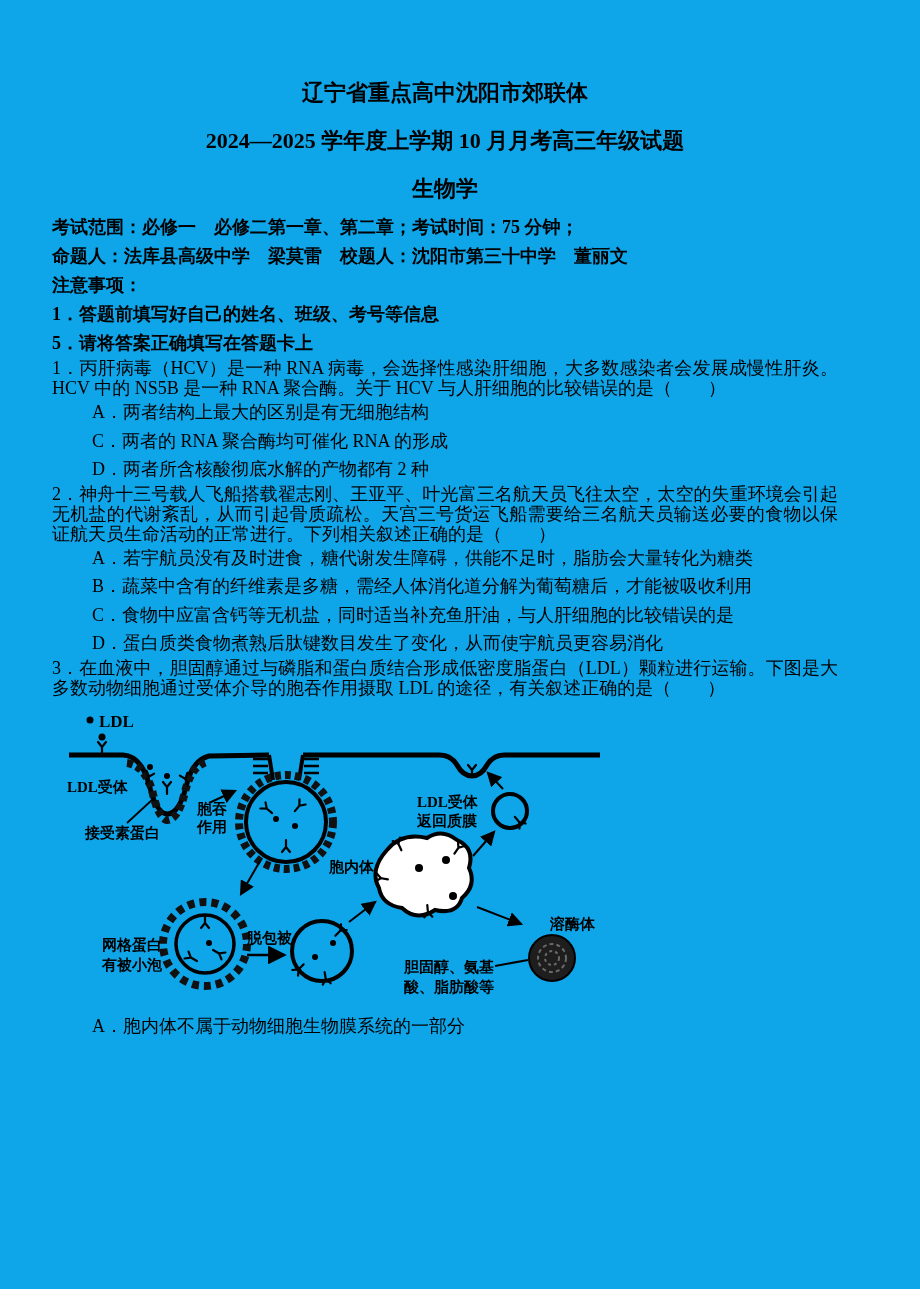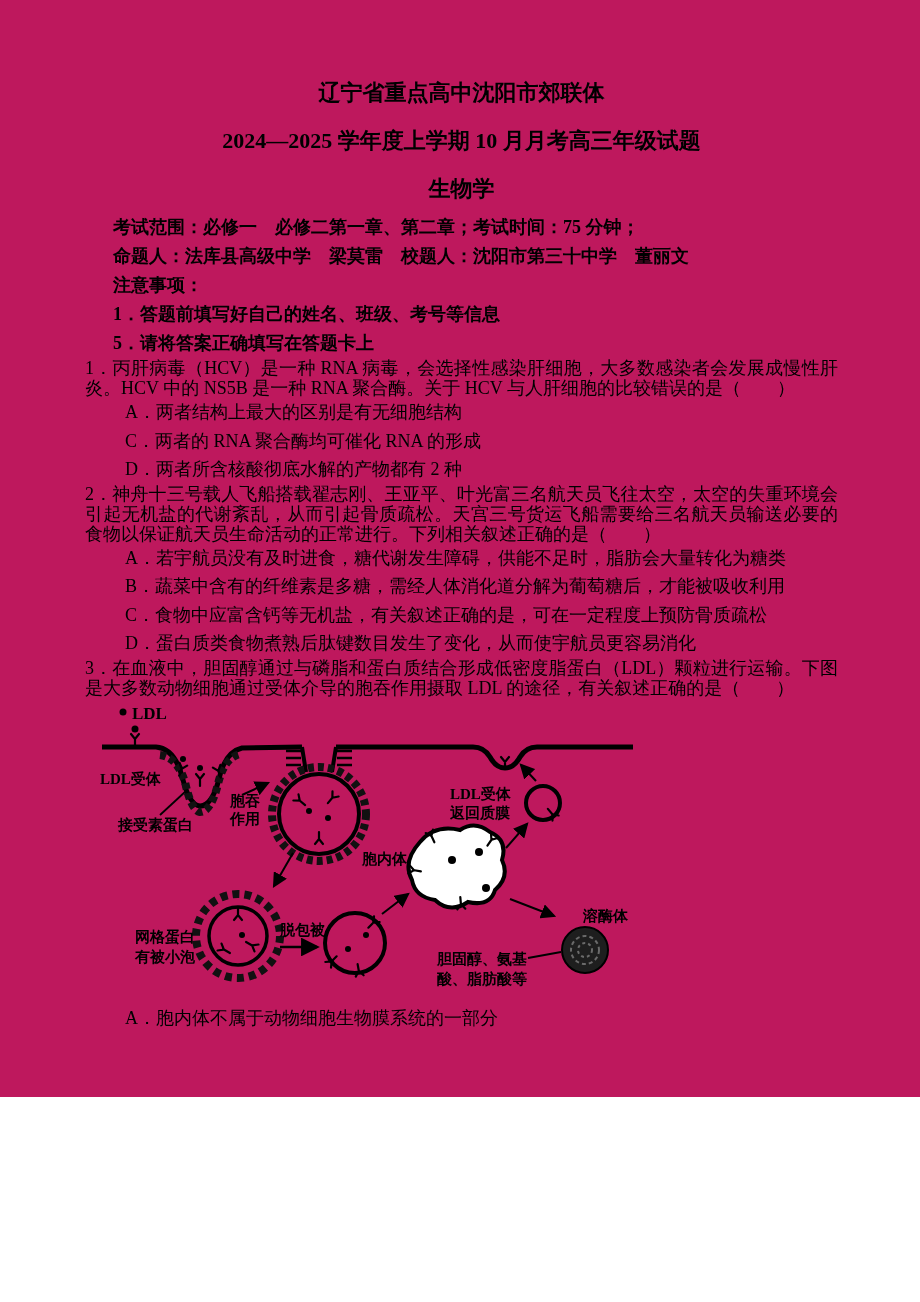--- a/index.html
+++ b/index.html
@@ -1,33 +1,33 @@
 <!DOCTYPE html>
 <html lang="zh"><head>
 <meta charset="utf-8">
 <style>
   * { margin: 0; padding: 0; box-sizing: border-box; }
   html, body { background: #ffffff; }
   .page {
     position: relative;
     width: 920px;
-    height: 1097px;
-    background: #be185d;
-    padding: 69px 82px 0 85px;
+    height: 1289px;
+    background: #0ea5e9;
+    padding: 69px 82px 0 52px;
     font-family: "Liberation Serif", "DejaVu Serif", serif;
     font-size: 18px;
     color: #000;
     overflow: hidden;
   }
   .title-block { text-align: center; font-weight: bold; font-size: 22px; line-height: 48px; }
-  .info-block { font-weight: bold; font-size: 18px; line-height: 29px; text-align: justify; margin-left: 28px; }
+  .info-block { font-weight: bold; font-size: 18px; line-height: 29px; text-align: justify; }
   .section-heading { font-weight: bold; font-size: 18px; line-height: 28.5px; text-align: justify; }
   .stem { font-size: 18px; line-height: 20px; text-align: justify; }
   .option-line { font-size: 18px; line-height: 28.5px; margin-left: 40px; }
-  .diagram-wrap { margin: 4px 0 2px 5px; width: 560px; height: 300px; text-align: right; }
+  .diagram-wrap { margin: 12px 0 2px 5px; width: 560px; height: 300px; text-align: right; }
   svg { display: block; }
   svg text {
     font-family: "Liberation Serif", "DejaVu Serif", serif;
     font-weight: bold;
     font-size: 15px;
     fill: #000;
   }
   svg text.legend { font-size: 17px; }
 </style>
 </head>
@@ -51,21 +51,21 @@
 
 
   <div class="stem">1．丙肝病毒（HCV）是一种 RNA 病毒，会选择性感染肝细胞，大多数感染者会发展成慢性肝炎。HCV 中的 NS5B 是一种 RNA 聚合酶。关于 HCV 与人肝细胞的比较错误的是（　　）</div>
   <div class="option-line">A．两者结构上最大的区别是有无细胞结构</div>
   <div class="option-line">C．两者的 RNA 聚合酶均可催化 RNA 的形成</div>
   <div class="option-line">D．两者所含核酸彻底水解的产物都有 2 种</div>
 
   <div class="stem">2．神舟十三号载人飞船搭载翟志刚、王亚平、叶光富三名航天员飞往太空，太空的失重环境会引起无机盐的代谢紊乱，从而引起骨质疏松。天宫三号货运飞船需要给三名航天员输送必要的食物以保证航天员生命活动的正常进行。下列相关叙述正确的是（　　）</div>
   <div class="option-line">A．若宇航员没有及时进食，糖代谢发生障碍，供能不足时，脂肪会大量转化为糖类</div>
   <div class="option-line">B．蔬菜中含有的纤维素是多糖，需经人体消化道分解为葡萄糖后，才能被吸收利用</div>
-  <div class="option-line">C．食物中应富含钙等无机盐，有关叙述正确的是，可在一定程度上预防骨质疏松</div>
+  <div class="option-line">C．食物中应富含钙等无机盐，同时适当补充鱼肝油，与人肝细胞的比较错误的是</div>
   <div class="option-line">D．蛋白质类食物煮熟后肽键数目发生了变化，从而使宇航员更容易消化</div>
 
   <div class="stem">3．在血液中，胆固醇通过与磷脂和蛋白质结合形成低密度脂蛋白（LDL）颗粒进行运输。下图是大多数动物细胞通过受体介导的胞吞作用摄取 LDL 的途径，有关叙述正确的是（　　）</div>
 
   <div class="diagram-wrap">
     <svg width="560" height="300" viewBox="0 0 560 300">
       <defs>
         <marker id="ah" viewBox="0 0 10 10" refX="8.5" refY="5" markerWidth="7.5" markerHeight="7.5" orient="auto-start-reverse">
           <path d="M0,0 L10,5 L0,10 z" fill="#000"></path>
         </marker>

